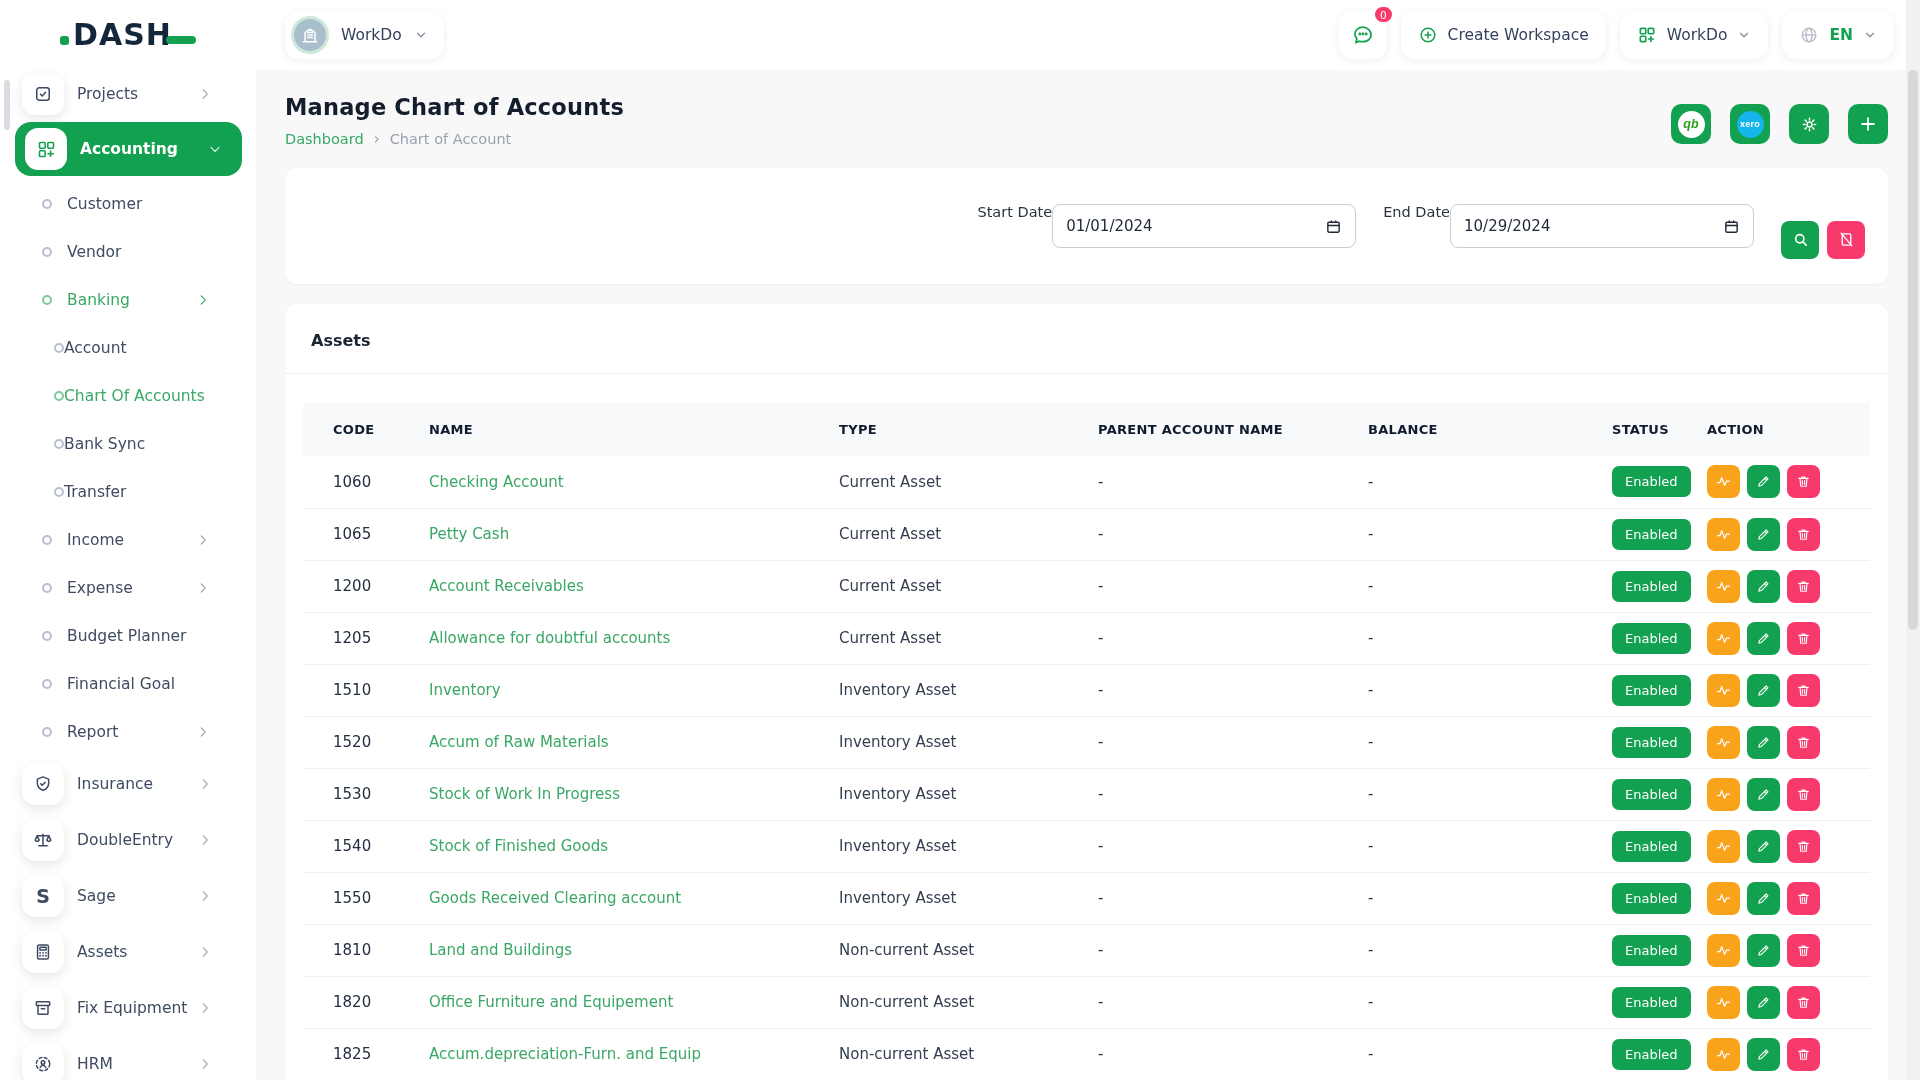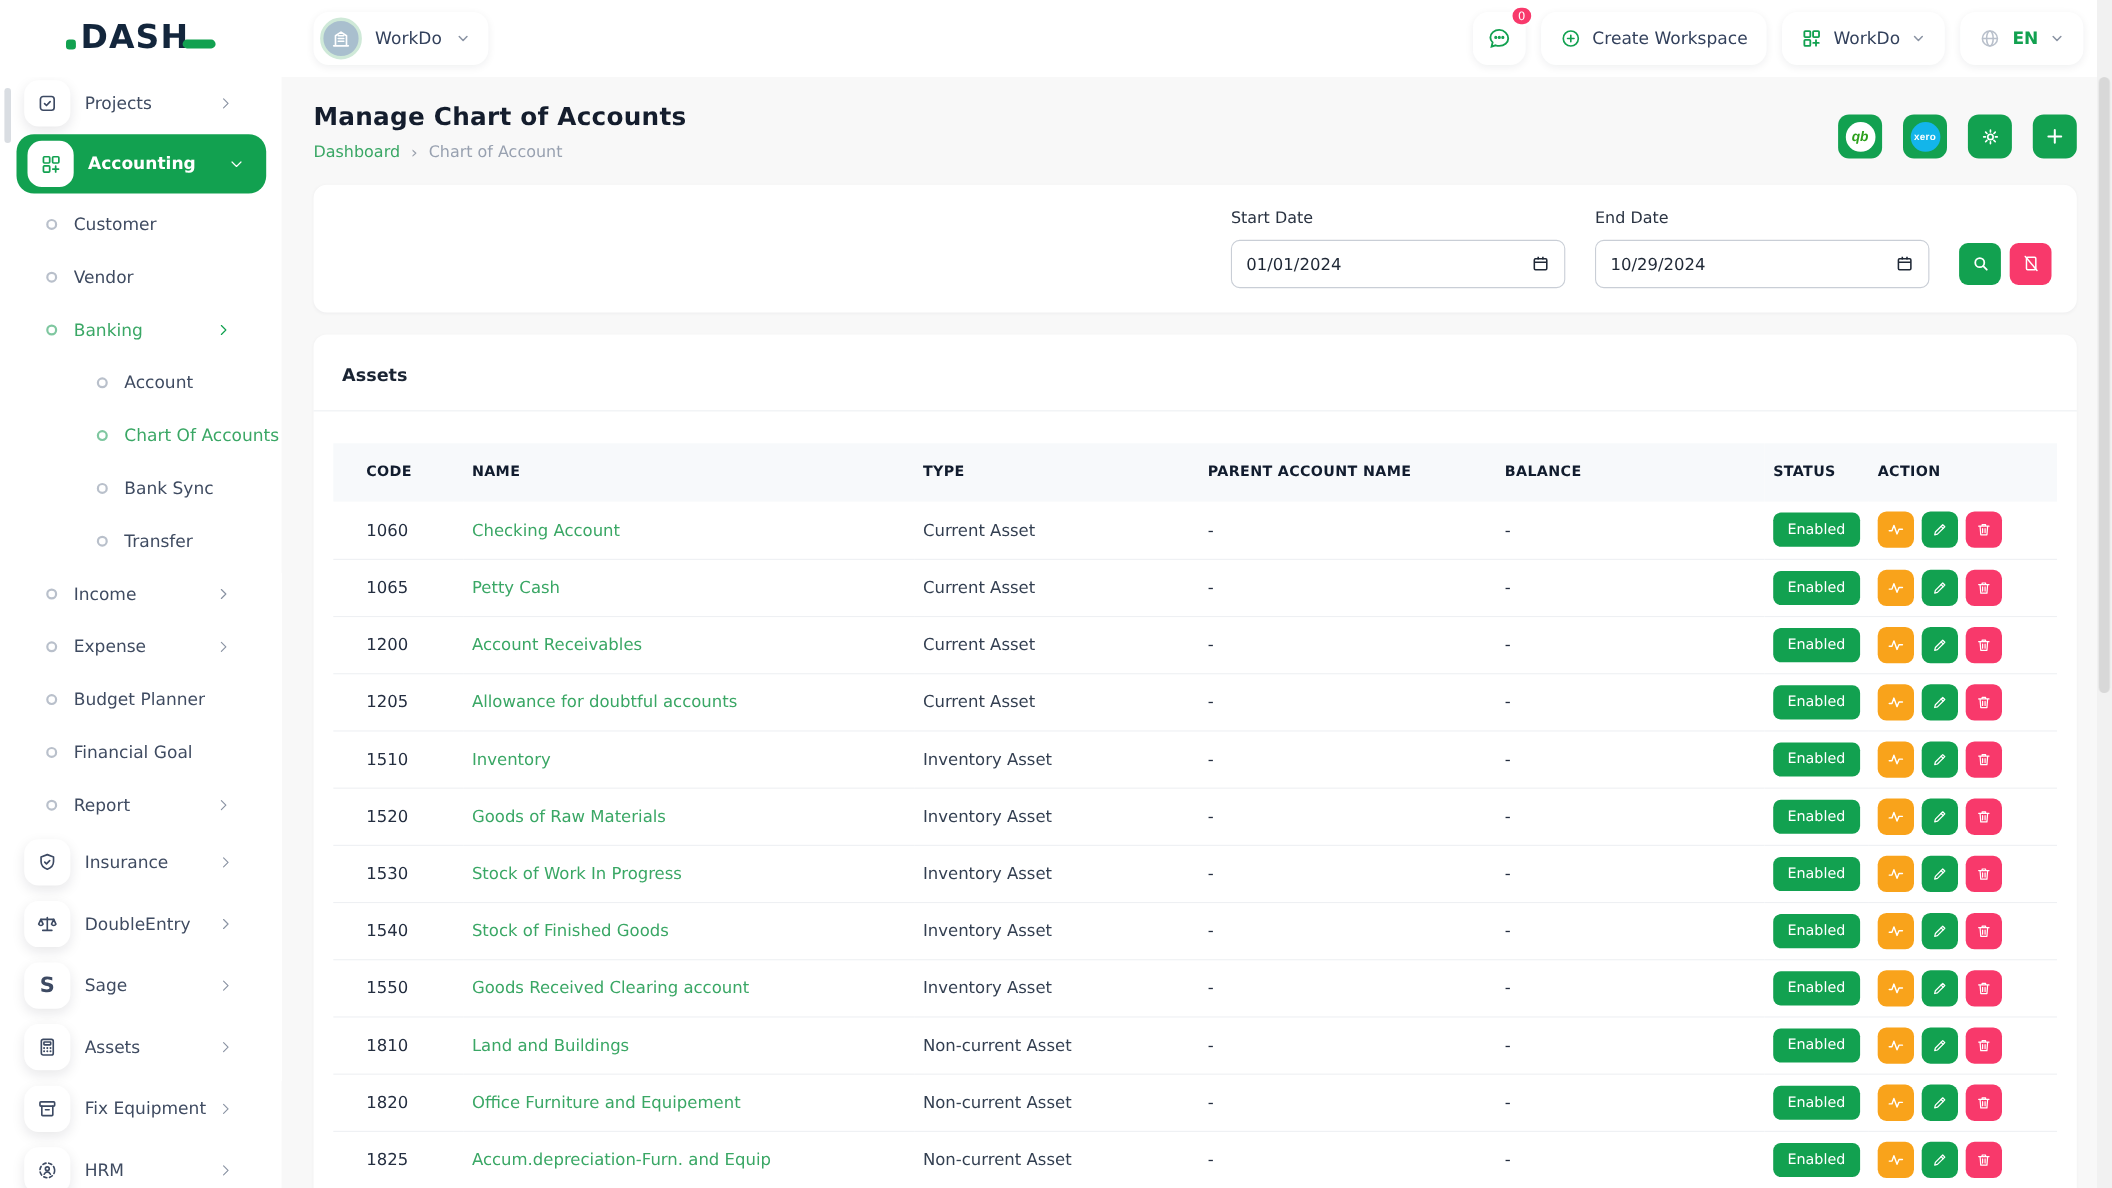--- a/index.html
+++ b/index.html
@@ -47,21 +47,21 @@
   .s-letter{font-size:19px;font-weight:600;color:#3D4A63;line-height:1}
   .sb-label{font-size:15.5px;color:var(--side-text)}
   .sb-chev{position:absolute;right:46px;color:#8A93A3;display:flex}
   .sb-item.tile .sb-chev{right:44px}
   .sb-chev.down svg{transform:rotate(90deg)}
   .sb-item.active{background:var(--accent);border-radius:16px;margin:4px 14px 4px 15px;height:54px;padding-left:10px}
   .sb-item.active .sb-tile-icon{box-shadow:none;color:var(--accent)}
   .sb-item.active .sb-label{color:#fff;font-weight:700}
   .sb-item.active .sb-chev{color:#fff;right:20px}
   .sb-item.lvl1{padding-left:42px;gap:15px}
-  .sb-item.lvl2{padding-left:88px;gap:15px}
+  .sb-item.lvl2{padding-left:54px;}
   .sb-bullet{width:10px;height:10px;border-radius:50%;border:2.5px solid #b9c0cb;flex:0 0 auto}
   .sb-item.hl .sb-bullet{border-color:#7fc7a0}
   .sb-item.hl .sb-label{color:var(--accent-link)}
   .sb-item.hl .sb-chev{color:var(--accent)}
 
   
   .main{margin-left:256px;padding:94px 32px 0 29px}
   .title-row{display:flex;align-items:flex-start;justify-content:space-between}
   .page-title{margin:0;font-size:22.5px;font-weight:700;color:#141D2D;letter-spacing:.2px}
   .breadcrumb{margin-top:10px;font-size:14.5px;display:flex;align-items:center;gap:10px}
@@ -72,21 +72,21 @@
   .tool-btn{width:40px;height:40px;border-radius:10px;background:var(--accent);border:none;display:flex;
     align-items:center;justify-content:center;cursor:pointer;color:#fff}
   .qb-circle{width:27px;height:27px;border-radius:50%;background:#fff;color:var(--qb);font-weight:800;
     font-size:12.5px;display:flex;align-items:center;justify-content:center;font-style:italic}
   .xero-circle{width:27px;height:27px;border-radius:50%;background:var(--xero);color:#fff;font-weight:700;
     font-size:9px;display:flex;align-items:center;justify-content:center;letter-spacing:.3px}
 
   
   .filter-card{margin-top:20px;background:#fff;border-radius:12px;height:116px;display:flex;align-items:center;
     justify-content:flex-end;gap:27px;padding:0 23px;box-shadow:0 1px 3px rgba(16,24,40,.04)}
-  .field-group{display:flex;flex-direction:column}
+  .field-group{display:flex;flex-direction:row}
   .field-label{font-size:14.5px;color:#2A3342;margin-bottom:11px}
   .date-input{width:304px;height:44px;border:1px solid #C9CED6;border-radius:8px;background:#fff;display:flex;
     align-items:center;justify-content:space-between;padding:0 13px;font-size:15px;color:#1F2836;cursor:text}
   .filter-actions{display:flex;gap:8px;margin-top:27px}
   .sq-btn{width:38px;height:38px;border-radius:8px;border:none;display:flex;align-items:center;justify-content:center;
     color:#fff;cursor:pointer}
   .sq-btn.search{background:var(--accent)}
   .sq-btn.reset{background:var(--pink)}
 
   
@@ -658,21 +658,21 @@
                         <path d="M4.5 7h15M9.5 7V4.8h5V7M6.5 7l1 12.5h9L17.5 7"></path>
                         <path d="M10.2 10.5v6M13.8 10.5v6"></path>
                       </svg>
                     </span>
                   </button>
                 </div>
               </td>
             </tr>
             <tr>
               <td class="cell-code">1520</td>
-              <td><a class="name-link" href="#">Goods of Raw Materials</a></td>
+              <td><a class="name-link" href="#">Accum of Raw Materials</a></td>
               <td class="cell-type">Inventory Asset</td>
               <td>-</td>
               <td>-</td>
               <td><span class="status-badge">Enabled</span></td>
               <td>
                 <div class="row-actions">
                   <button class="act-btn activity">
                     <span>
                       <svg width="17" height="17" viewBox="0 0 24 24" fill="none" stroke="currentColor" stroke-width="1.8" stroke-linecap="round" stroke-linejoin="round">
                         <polyline points="3.5 13.5 7 13.5 9.5 6.5 13.5 17.5 16 11.5 20.5 11.5"></polyline>

